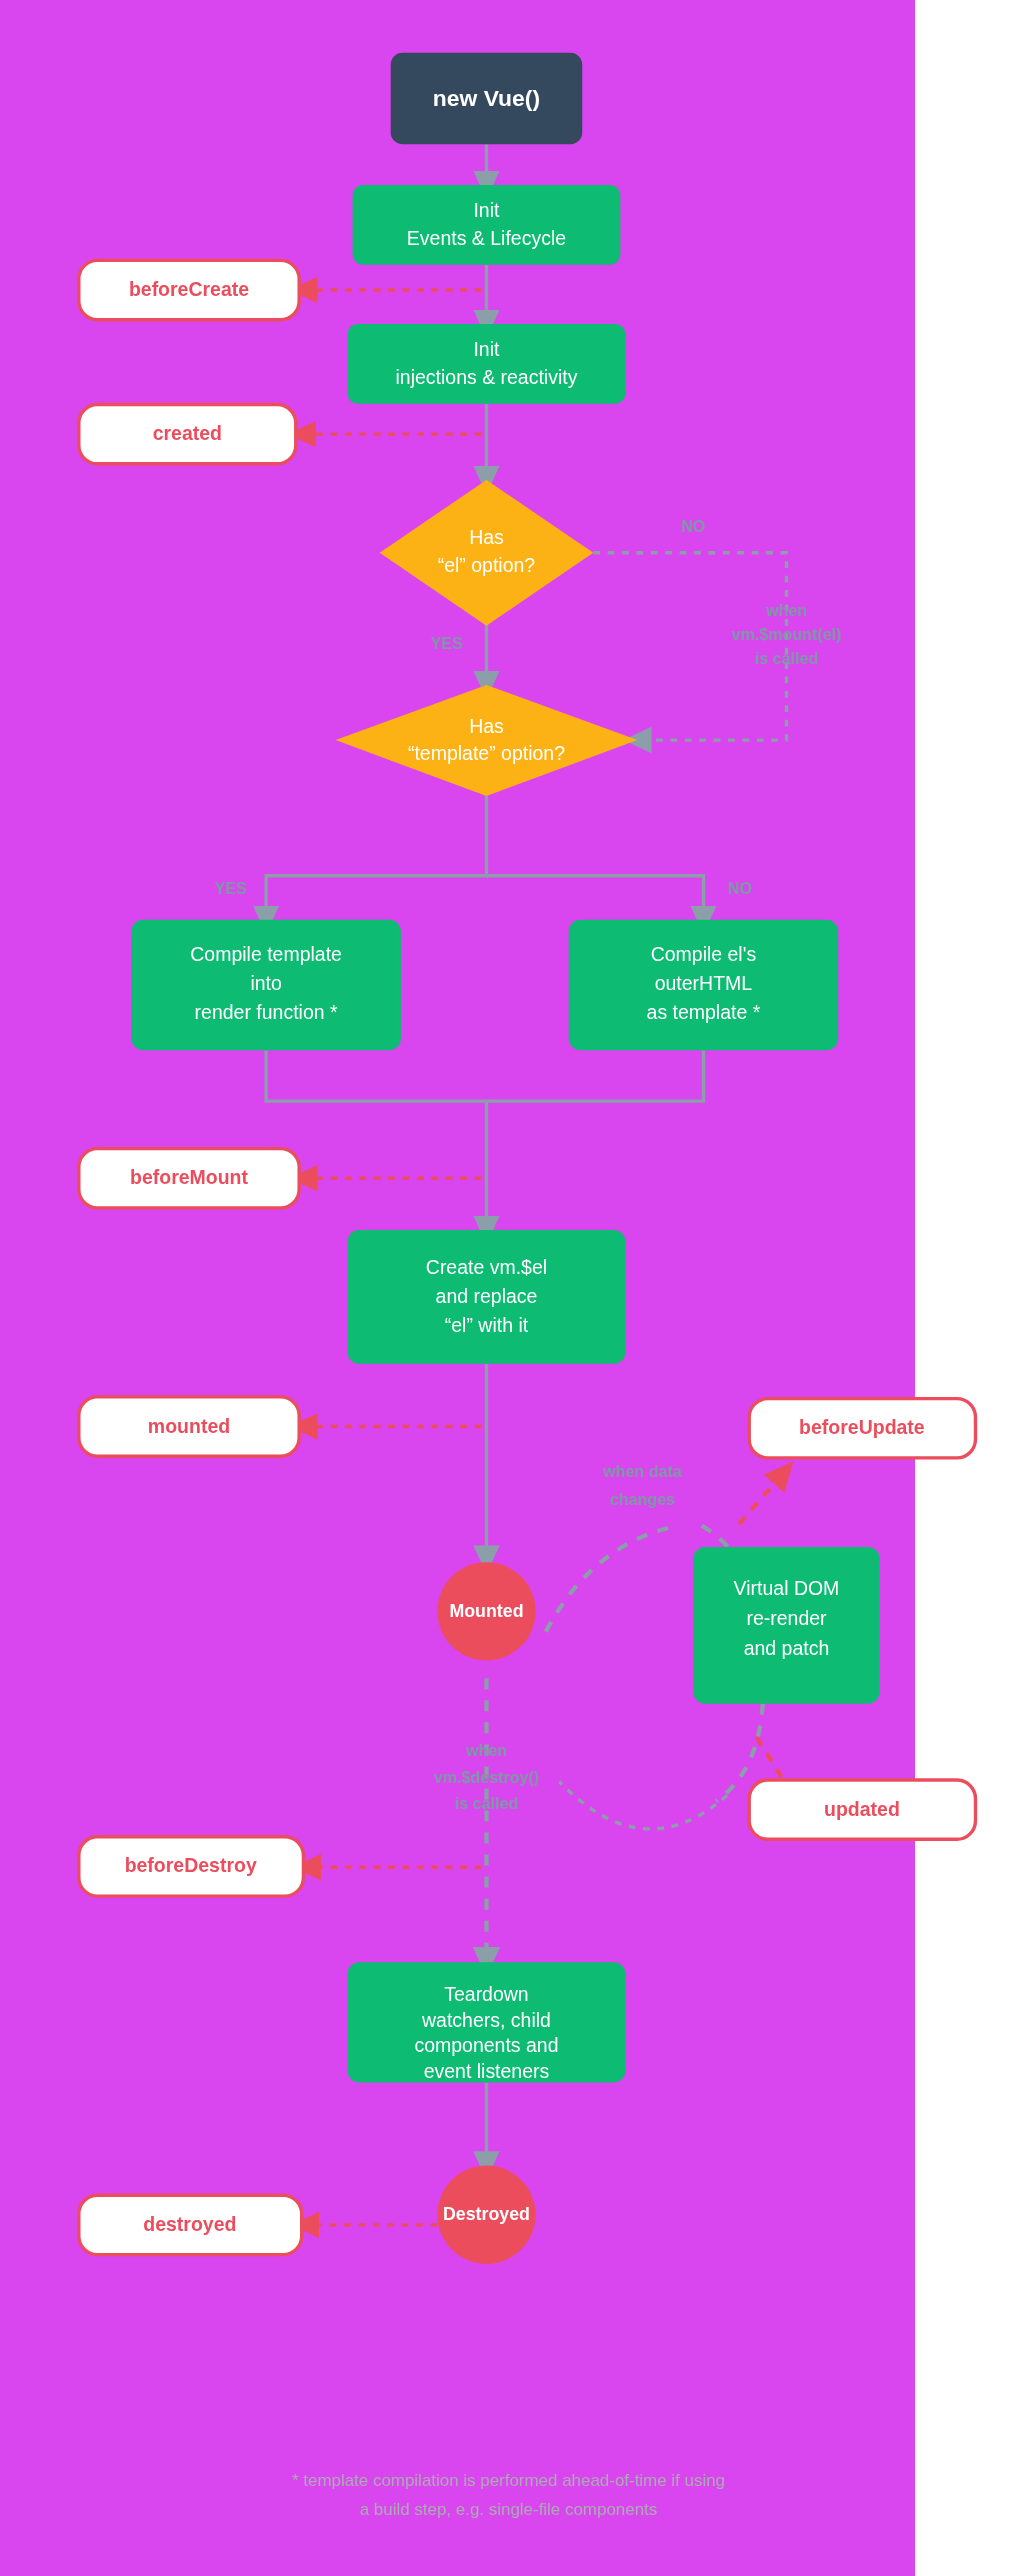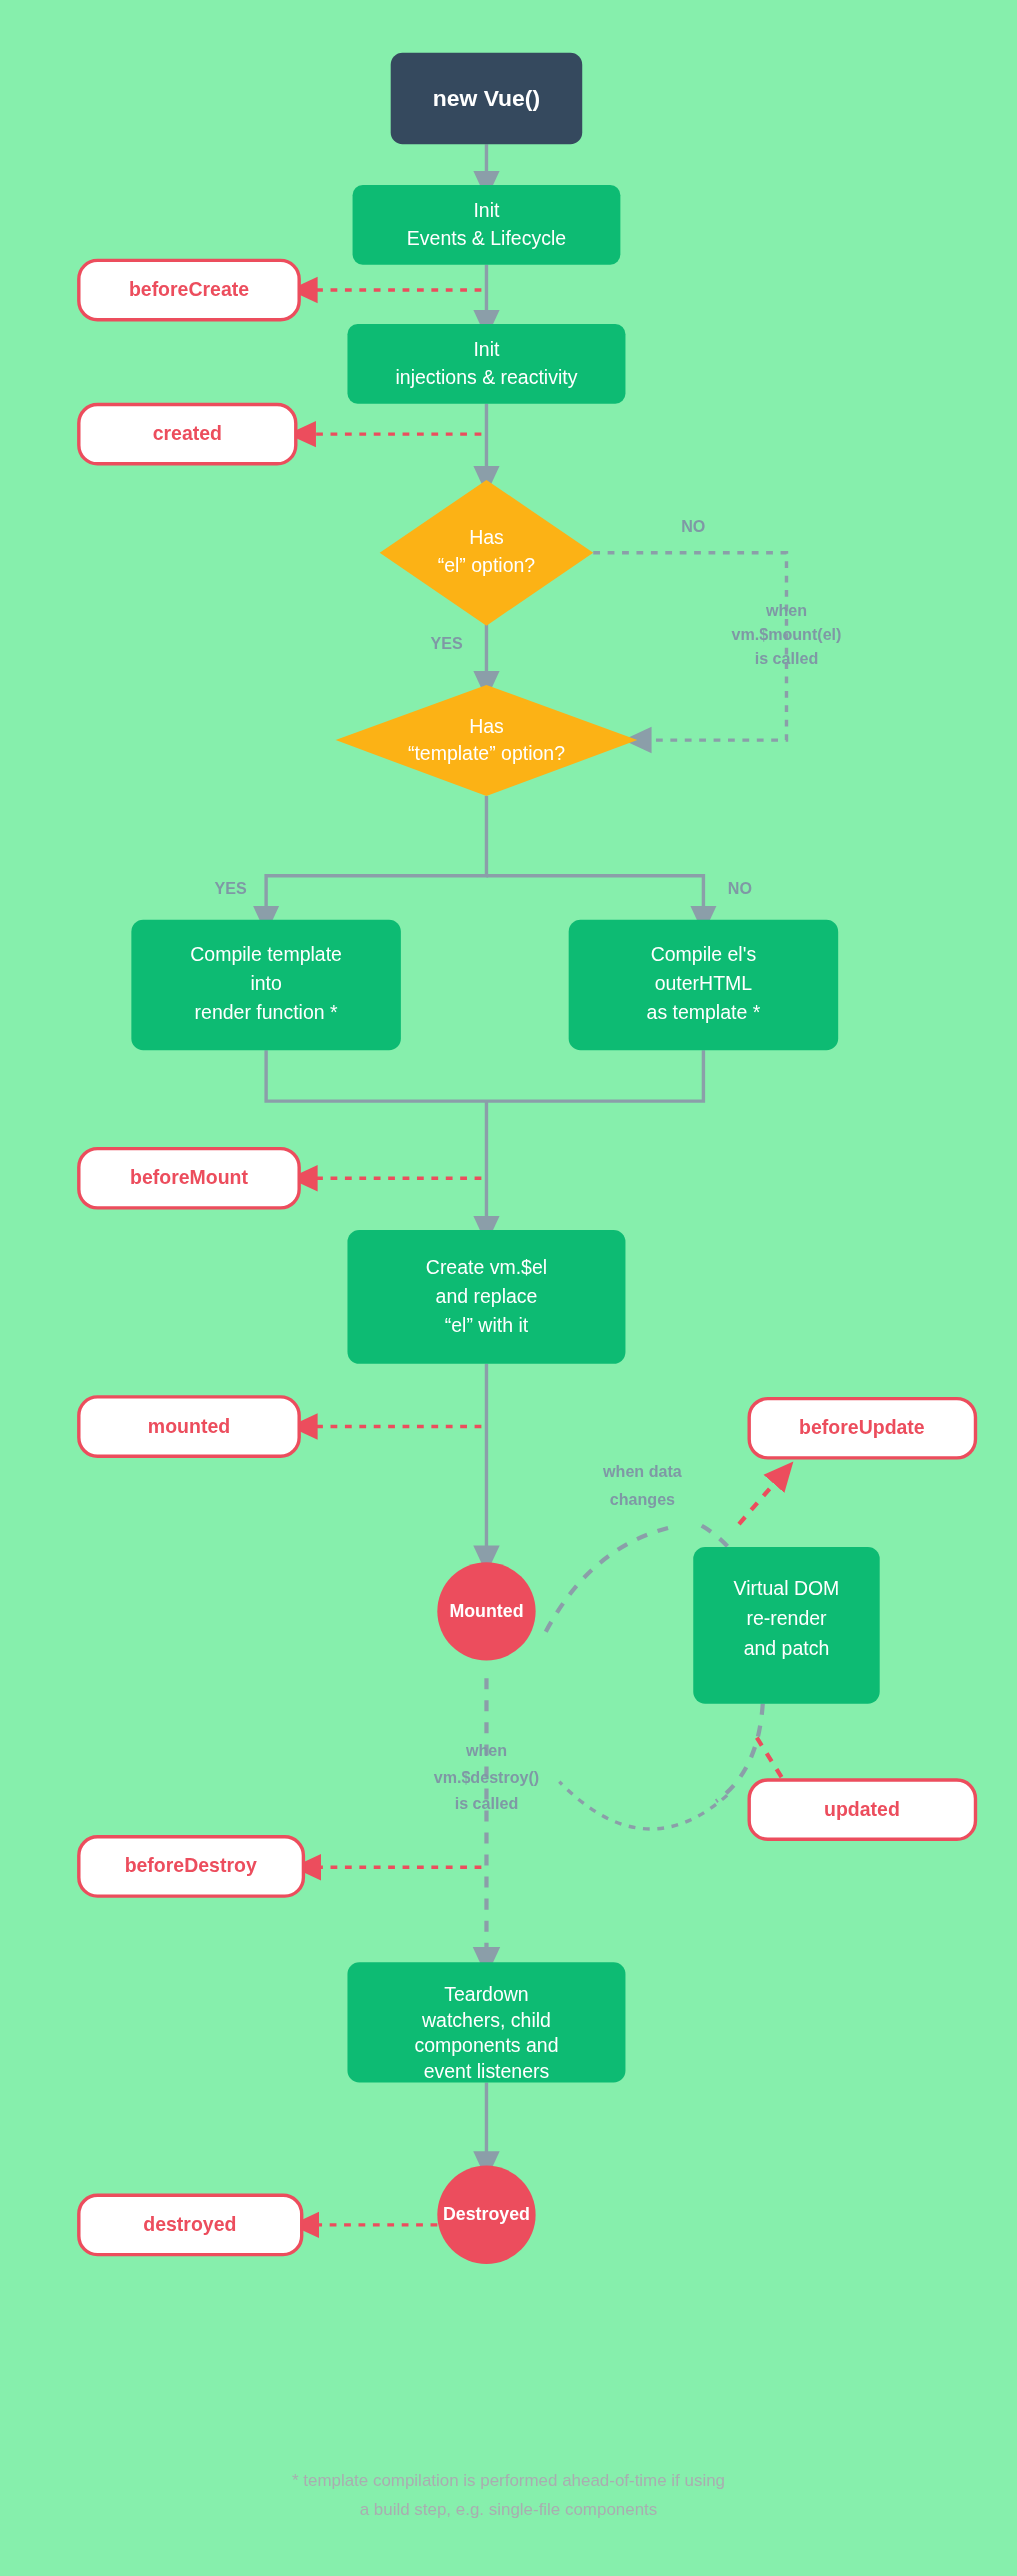--- a/index.html
+++ b/index.html
@@ -8,23 +8,23 @@
     background: #ffffff;
   }
   body {
     width: 1017px;
     height: 2576px;
     font-family: "Liberation Sans", sans-serif;
     overflow: hidden;
   }
   #diagram-root {
     position: relative;
-    width: 1017px;
+    width: 915px;
     height: 2576px;
-    background: #86efac;
+    background: #d946ef;
   }
   svg#flow-svg {
     position: absolute;
     inset: 0;
     width: 1017px;
     height: 2576px;
     display: block;
   }
   
   .node-text {

